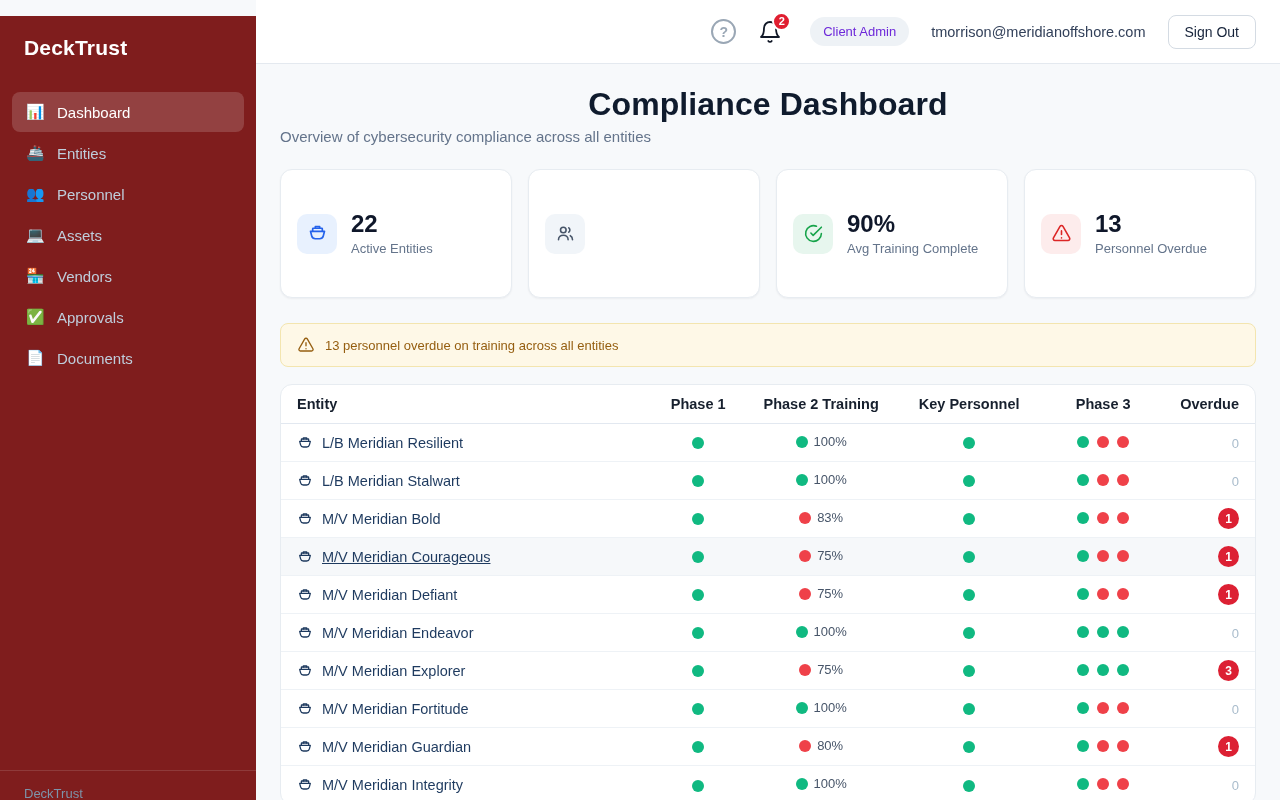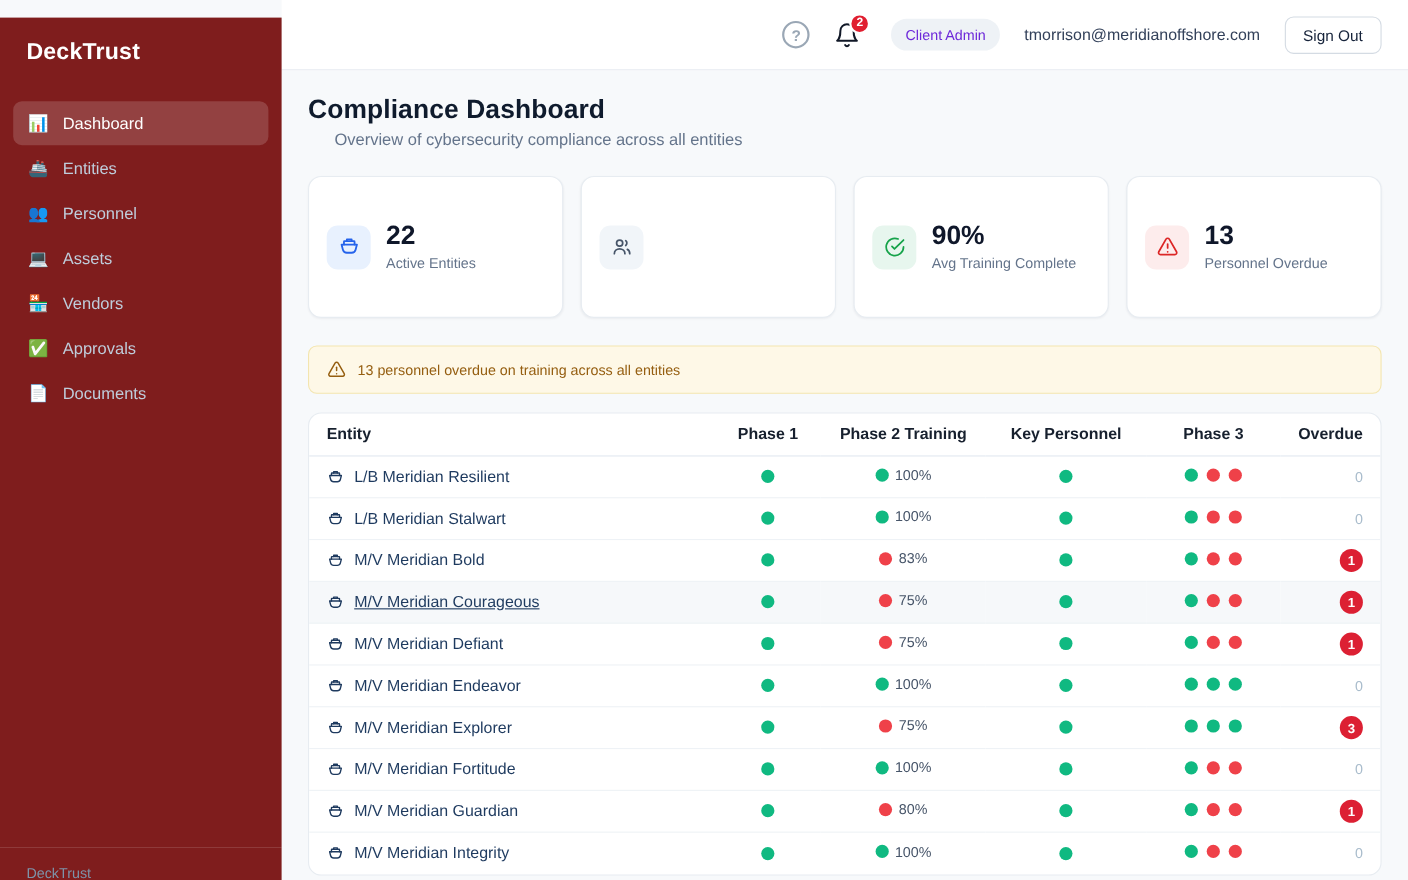--- a/index.html
+++ b/index.html
@@ -75,22 +75,22 @@
   }
   .user-email { font-size: 14.5px; color: #33415a; }
   .signout-btn {
     background: #ffffff; border: 1px solid #d4dbe3; border-radius: 8px;
     padding: 8px 16px; font-size: 14px; color: #16233a; font-weight: 500;
     cursor: pointer; font-family: inherit;
   }
 
   
   .content { flex: 1; padding: 22px 24px 0 24px; overflow: hidden; background: #f7f9fb; }
-  .page-title { font-size: 24px; font-weight: 700; color: #0f1b2d; letter-spacing: .1px; }
-  .page-subtitle { font-size: 15px; color: #64748b; margin-top: 5px; margin-left: 24px; }
+  .page-title { font-size: 32px; font-weight: 700; color: #0f1b2d; letter-spacing: .1px; text-align: center; }
+  .page-subtitle { font-size: 15px; color: #64748b; margin-top: 5px; }
 
   .stats-grid {
     display: grid; grid-template-columns: repeat(4, 1fr); gap: 16px;
     margin-top: 24px;
   }
   .stat-card {
     background: #ffffff; border: 1px solid #e7ecf1; border-radius: 12px;
     height: 129px;
     display: flex; align-items: center; gap: 14px; padding: 0 16px;
     box-shadow: 0 1px 2px rgba(16,24,40,.05);

